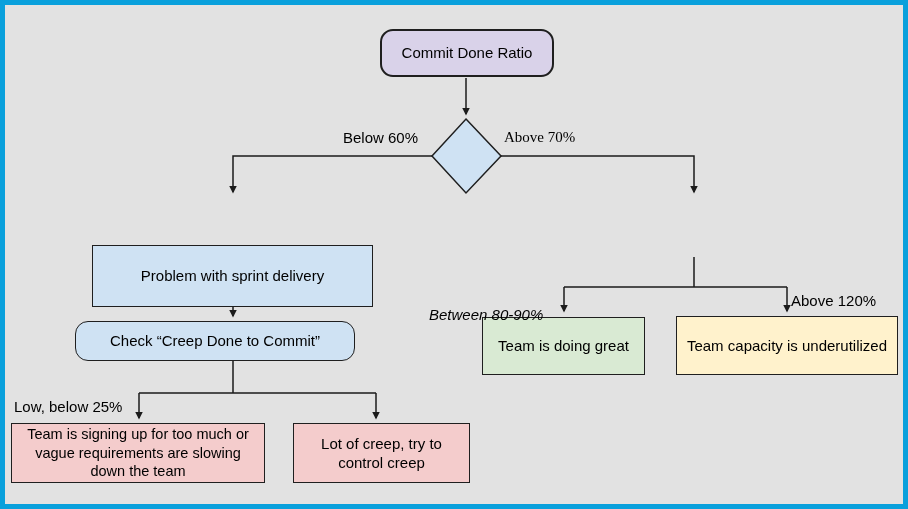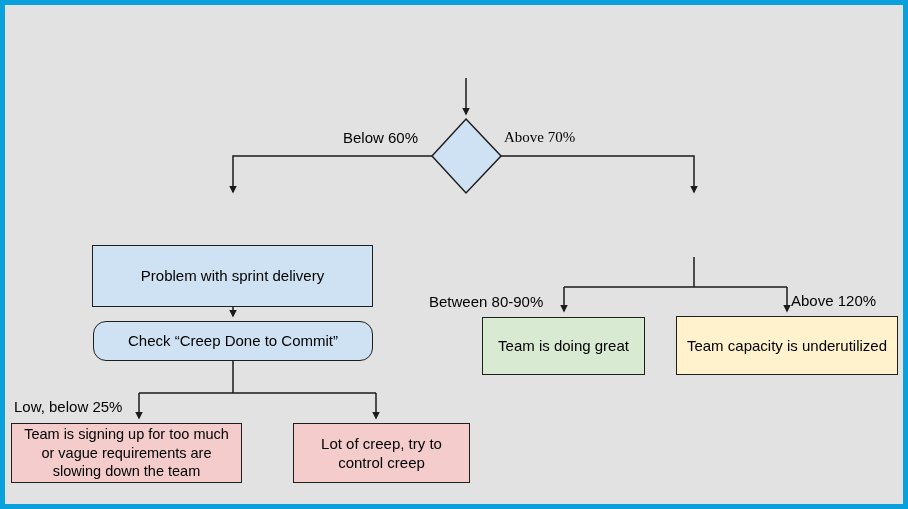--- a/index.html
+++ b/index.html
@@ -36,38 +36,38 @@
     border: 1.5px solid #1f1f1f;
     color: #000000;
     font-size: 15px;
     line-height: 1.28;
     padding: 2px 8px;
     z-index: 2;
   }
   .rounded { border-radius: 13px; }
   .node-title    { left: 380px; top:  29px; width: 174px; height: 48px; border-width: 2px; }
   .node-problem  { left:  92px; top: 197px; width: 281px; height: 62px; }
-  .node-creep    { left:  93px; top: 321px; width: 280px; height: 40px; }
+  .node-creep    { left:  75px; top: 321px; width: 280px; height: 40px; }
   .node-load     { left: 553px; top: 197px; width: 282px; height: 60px; }
   .node-great    { left: 482px; top: 317px; width: 163px; height: 58px; }
   .node-under    { left: 676px; top: 316px; width: 222px; height: 59px; }
-  .node-toomuch  { left:  11px; top: 423px; width: 231px; height: 60px; font-size: 14.5px; padding: 2px 4px; }
+  .node-toomuch  { left:  11px; top: 423px; width: 254px; height: 60px; font-size: 14.5px; padding: 2px 4px; }
   .node-lotcreep { left: 293px; top: 423px; width: 177px; height: 60px; }
   .edge-label {
     position: absolute;
     color: #000000;
     font-size: 15px;
     white-space: nowrap;
     z-index: 3;
   }
   .lbl-below60  { left: 343px; top: 129px; }
   .lbl-above70  { left: 504px; top: 129px; font-family: Liberation Serif, serif; }
   .lbl-low25    { left:  14px; top: 398px; }
   .lbl-high40   { left: 383px; top: 400px; }
-  .lbl-between  { left: 429px; top: 293px; }
+  .lbl-between  { left: 429px; top: 306px; font-style: italic; }
   .lbl-above120 { left: 791px; top: 292px; }
 </style>
 </head>
 <body>
 
 <div class="stage">
 
   <svg class="connectors" width="908" height="509">
     <defs>
       <marker id="arrow" markerUnits="userSpaceOnUse" markerWidth="9" markerHeight="9" refX="6.5" refY="4" orient="auto">
@@ -87,20 +87,21 @@
 
     <path d="M233 361 V393 M139 393 H376" stroke="#1b1b1b" stroke-width="1.5" fill="none"></path>
     <path d="M139 393 V418" stroke="#1b1b1b" stroke-width="1.5" fill="none" marker-end="url(#arrow)"></path>
     <path d="M376 393 V418" stroke="#1b1b1b" stroke-width="1.5" fill="none" marker-end="url(#arrow)"></path>
 
     <path d="M694 257 V287 M564 287 H787" stroke="#1b1b1b" stroke-width="1.5" fill="none"></path>
     <path d="M564 287 V311" stroke="#1b1b1b" stroke-width="1.5" fill="none" marker-end="url(#arrow)"></path>
     <path d="M787 287 V311" stroke="#1b1b1b" stroke-width="1.5" fill="none" marker-end="url(#arrow)"></path>
   </svg>
 
+  <div class="node rounded node-title" style="background-color: rgb(217, 210, 233);">Commit Done Ratio</div>
 
   <div class="node node-problem" style="background-color: rgb(207, 226, 243); margin-top: 48px;">Problem with sprint delivery</div>
 
   <div class="node rounded node-creep" style="background-color: rgb(207, 226, 243);">Check “Creep Done to Commit”</div>
 
 
   <div class="node node-toomuch" style="background-color: rgb(244, 204, 204);">Team is signing up for too much or vague requirements are slowing down the team</div>
 
   <div class="node node-lotcreep" style="background-color: rgb(244, 204, 204);">Lot of creep, try to control creep</div>
 

